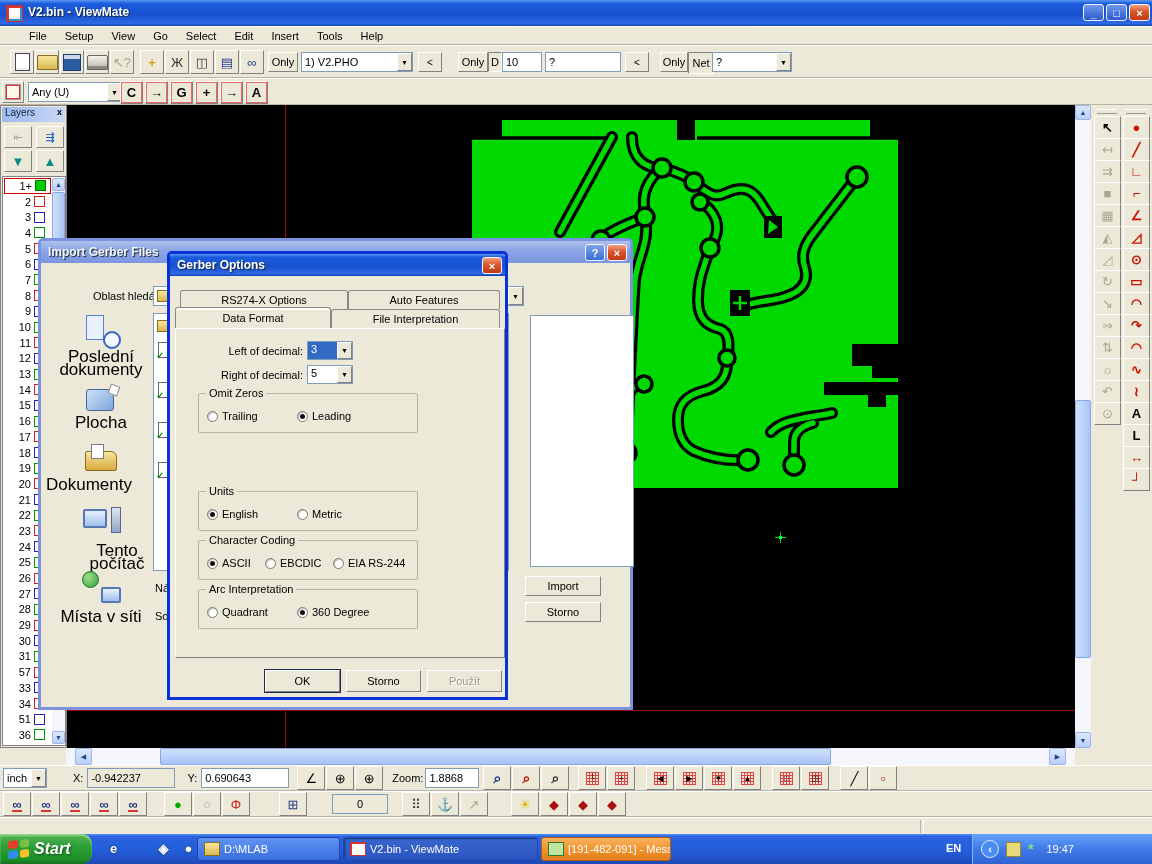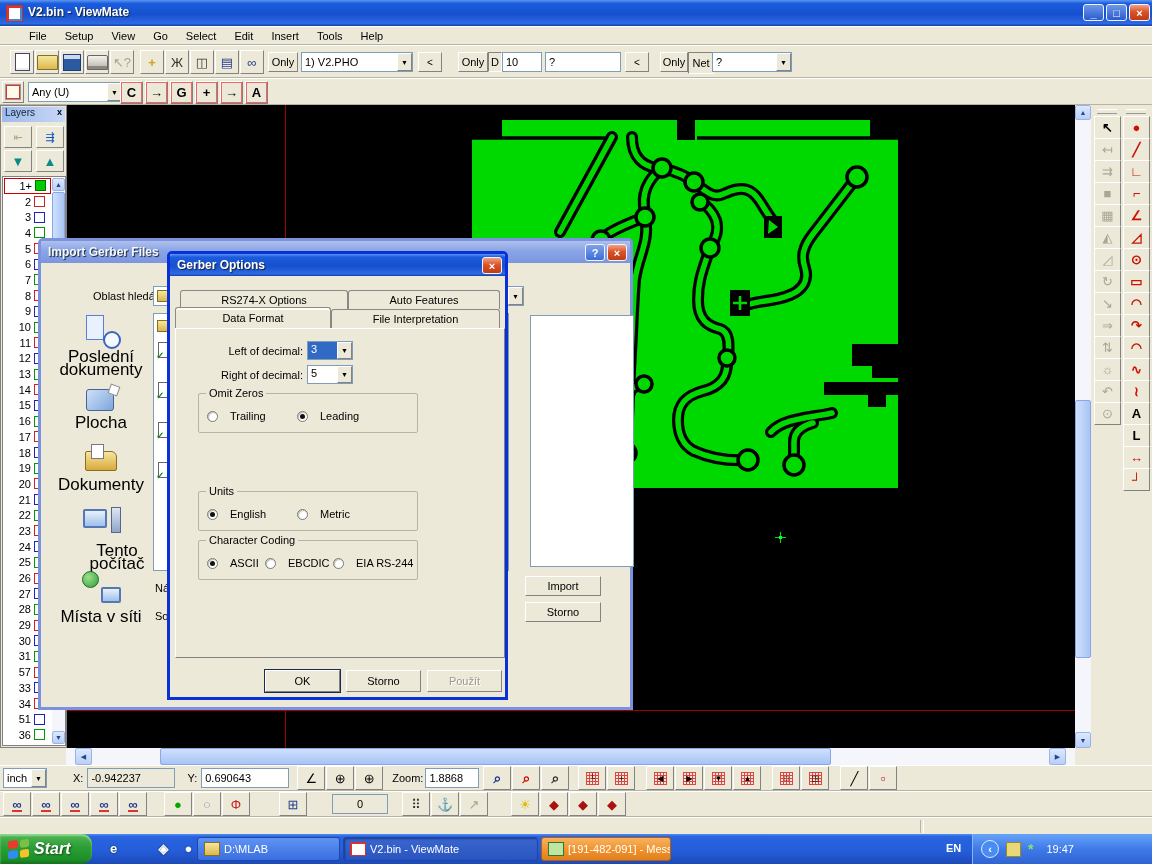--- a/index.html
+++ b/index.html
@@ -42,21 +42,21 @@
   .sb-thumb.h{background:linear-gradient(180deg,#cfe0fc,#a8c4f5)}
   
   .lrow{height:15.7px;display:flex;align-items:center;box-sizing:border-box}
   .lrow .num{width:27px;text-align:right;padding-right:3px;font-size:11px}
   .lrow .sw{width:11px;height:11px;border:1px solid #000;box-sizing:border-box}
   .lrow.sel{border:1px solid #c00}
   
   .dlg{box-sizing:border-box}
   .grp{position:absolute;width:220px;height:40px;border:1px solid #b9b5a4;border-radius:2px;box-sizing:border-box}
   .grp .leg{position:absolute;top:-7px;left:7px;background:#ece9d8;padding:0 3px;font-size:11px;white-space:nowrap}
-  .opt{position:absolute;top:16px;display:flex;align-items:center;gap:12px;white-space:nowrap}
+  .opt{position:absolute;top:16px;display:flex;align-items:center;gap:4px;white-space:nowrap}
   .radio{width:11px;height:11px;border-radius:50%;background:#fff;border:1px solid #7b7a6e;box-shadow:inset 1px 1px 1px rgba(0,0,0,.25);position:relative;box-sizing:border-box}
   .radio.on::after{content:"";position:absolute;left:2px;top:2px;width:5px;height:5px;border-radius:50%;background:#111}
   .tab{position:absolute;height:19px;background:#ece9d8;border:1px solid #888;border-bottom:none;border-radius:3px 3px 0 0;display:flex;align-items:center;justify-content:center;font-size:11px;box-sizing:border-box}
   .tab.active{height:21px;z-index:3;box-shadow:inset 0 2px 0 #fffef5}
   .pbtn{position:absolute;width:75px;height:22px;background:#ece9d8;border:1px solid;border-color:#fff #848280 #848280 #fff;display:flex;align-items:center;justify-content:center;font-size:11px;box-sizing:border-box}
   .pbtn.def{outline:1px solid #1a2a50}
   .pbtn.dis{color:#9d9a8c;text-shadow:1px 1px 0 #fff}
   .dcombo{position:absolute;width:46px;height:19px;background:#fff;border:1px solid #7f9db9;display:flex;box-sizing:border-box}
   .dcombo .dval{flex:1;font-size:11px;padding:1px 0 0 3px}
   .dcombo .dval.hl{background:#316ac5;color:#fff}
@@ -776,21 +776,21 @@
       <span class="fl-folder" style="margin-left:3px"></span>
       <span class="cval"></span>
       <span class="carr">▼</span>
     </div>
 
     <div class="abs pi pi-recent" style="left:40px;top:74px"></div>
     <div class="abs place-lbl" style="left:12px;top:109px">Poslední dokumenty</div>
     <div class="abs pi pi-desktop" style="left:40px;top:144px"></div>
     <div class="abs place-lbl" style="left:12px;top:175px">Plocha</div>
     <div class="abs pi pi-docs" style="left:40px;top:202px"></div>
-    <div class="abs place-lbl" style="left:12px;top:237px">Dokumenty</div>
+    <div class="abs place-lbl" style="left:0;top:237px">Dokumenty</div>
     <div class="abs pi pi-comp" style="left:40px;top:264px"></div>
     <div class="abs place-lbl" style="left:28px;top:303px">Tento počítač</div>
     <div class="abs pi pi-net" style="left:40px;top:328px"></div>
     <div class="abs place-lbl" style="left:12px;top:369px">Místa v síti</div>
 
     <div class="abs" style="left:112px;top:72px;width:356px;height:258px;background:#fff;border:1px solid #7f9db9;box-sizing:border-box">
       <div class="fl-folder abs" style="left:3px;top:6px"></div>
       <div class="fl-file abs" style="left:4px;top:28px"></div>
       <div class="fl-file abs" style="left:4px;top:52px"></div>
       <div class="fl-file abs" style="left:4px;top:76px"></div>
@@ -855,20 +855,31 @@
           </span>
         <span class="opt" style="left:66px">
             <span class="radio"></span>
             <span>EBCDIC</span>
           </span>
         <span class="opt" style="left:134px">
             <span class="radio"></span>
             <span>EIA RS-244</span>
           </span>
       </div>
+      <div class="grp" style="left:28px;top:335px;pointer-events:auto">
+        <span class="leg">Arc Interpretation</span>
+        <span class="opt" style="left:8px">
+            <span class="radio"></span>
+            <span>Quadrant</span>
+          </span>
+        <span class="opt" style="left:98px">
+            <span class="radio on"></span>
+            <span>360 Degree</span>
+          </span>
+      </div>
 
       <div class="pbtn def" style="left:95px;top:416px;pointer-events:auto">OK</div>
       <div class="pbtn" style="left:176px;top:416px;pointer-events:auto">Storno</div>
       <div class="pbtn dis" style="left:257px;top:416px;pointer-events:auto">Použít</div>
     </div>
   </div>
 
   <div id="taskbar" class="abs" style="left:0;top:834px;width:1152px;height:30px">
     <div class="abs" style="left:0;top:0;width:92px;height:30px;background:linear-gradient(#55b557,#2b9e35 45%,#1d8f27 85%,#156f1d);border-radius:0 10px 10px 0;display:flex;align-items:center;gap:5px;padding-left:8px;box-sizing:border-box;box-shadow:inset 0 2px 2px #8fd98f">
       <span class="flag">

